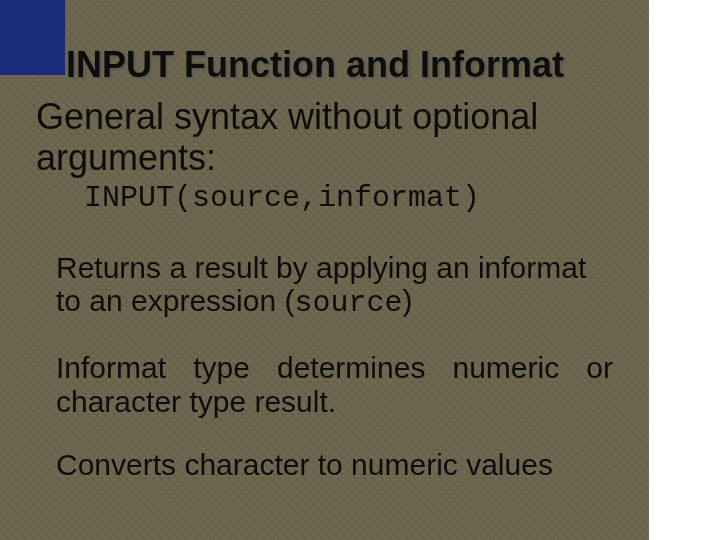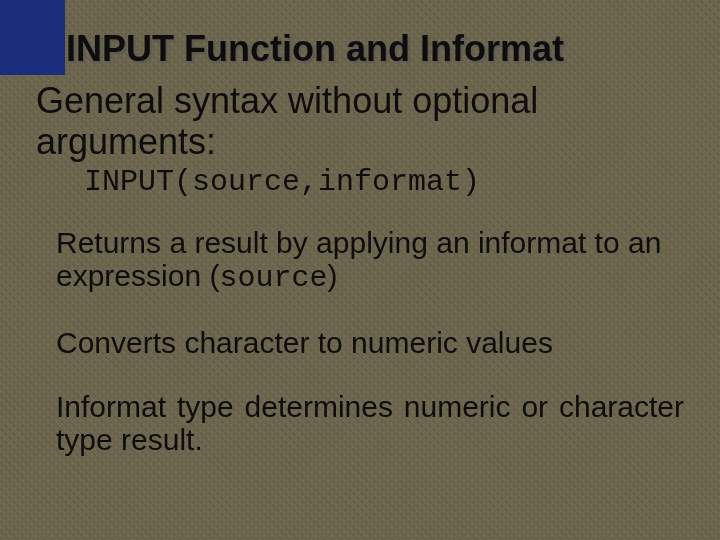--- a/index.html
+++ b/index.html
@@ -11,50 +11,50 @@
   .corner {
     position: absolute;
     top: 0;
     left: 0;
     width: 65px;
     height: 75px;
     background: #1a2c7a;
     z-index: 2;
   }
   .slide {
-    width: 720px;
+    width: 649px;
     height: 540px;
     background-color: #6f6850;
     background-image:
       repeating-linear-gradient(45deg, rgba(90,82,60,0.25) 0 2px, transparent 2px 6px),
       repeating-linear-gradient(-45deg, rgba(120,112,90,0.25) 0 2px, transparent 2px 6px),
       radial-gradient(rgba(0,0,0,0.08) 1px, transparent 1px);
     background-size: auto, auto, 4px 4px;
-    padding: 28px 36px 30px 36px;
+    padding: 44px 36px 30px 36px;
   }
   .title {
     font-size: 36px;
     font-weight: bold;
     color: #0d0d0d;
     text-shadow: 2px 2px 2px rgba(85,85,85,0.7);
     margin-left: 30px;
     margin-bottom: 10px;
   }
   .intro {
     font-size: 36px;
     color: #0d0d0d;
     line-height: 1.15;
     margin-bottom: 2px;
   }
   .code-line {
     font-family: "Courier New", Courier, monospace;
     font-size: 30px;
     color: #0d0d0d;
     margin-left: 48px;
-    margin-bottom: 27px;
+    margin-bottom: 36px;
     white-space: pre;
   }
   .body-block {
     margin-left: 20px;
     margin-right: 0;
   }
   .para {
     font-size: 30px;
     color: #0d0d0d;
     line-height: 1.12;
@@ -78,19 +78,19 @@
   <p class="intro">General syntax without optional arguments:</p>
 
   <div class="code-line">INPUT(source,informat)</div>
 
   <div class="body-block">
 
     <p class="para">
       <span>Returns a result by applying an informat to an expression (</span><span class="mono">source</span><span>)</span>
     </p>
 
+    <p class="para justify">Informat type determines numeric or character type result.</p>
+
     <p class="para">Converts character to numeric values</p>
-
-    <p class="para justify">Informat type determines numeric or character type result.</p>
 
   </div>
 
 </div>
 
 </body></html>

